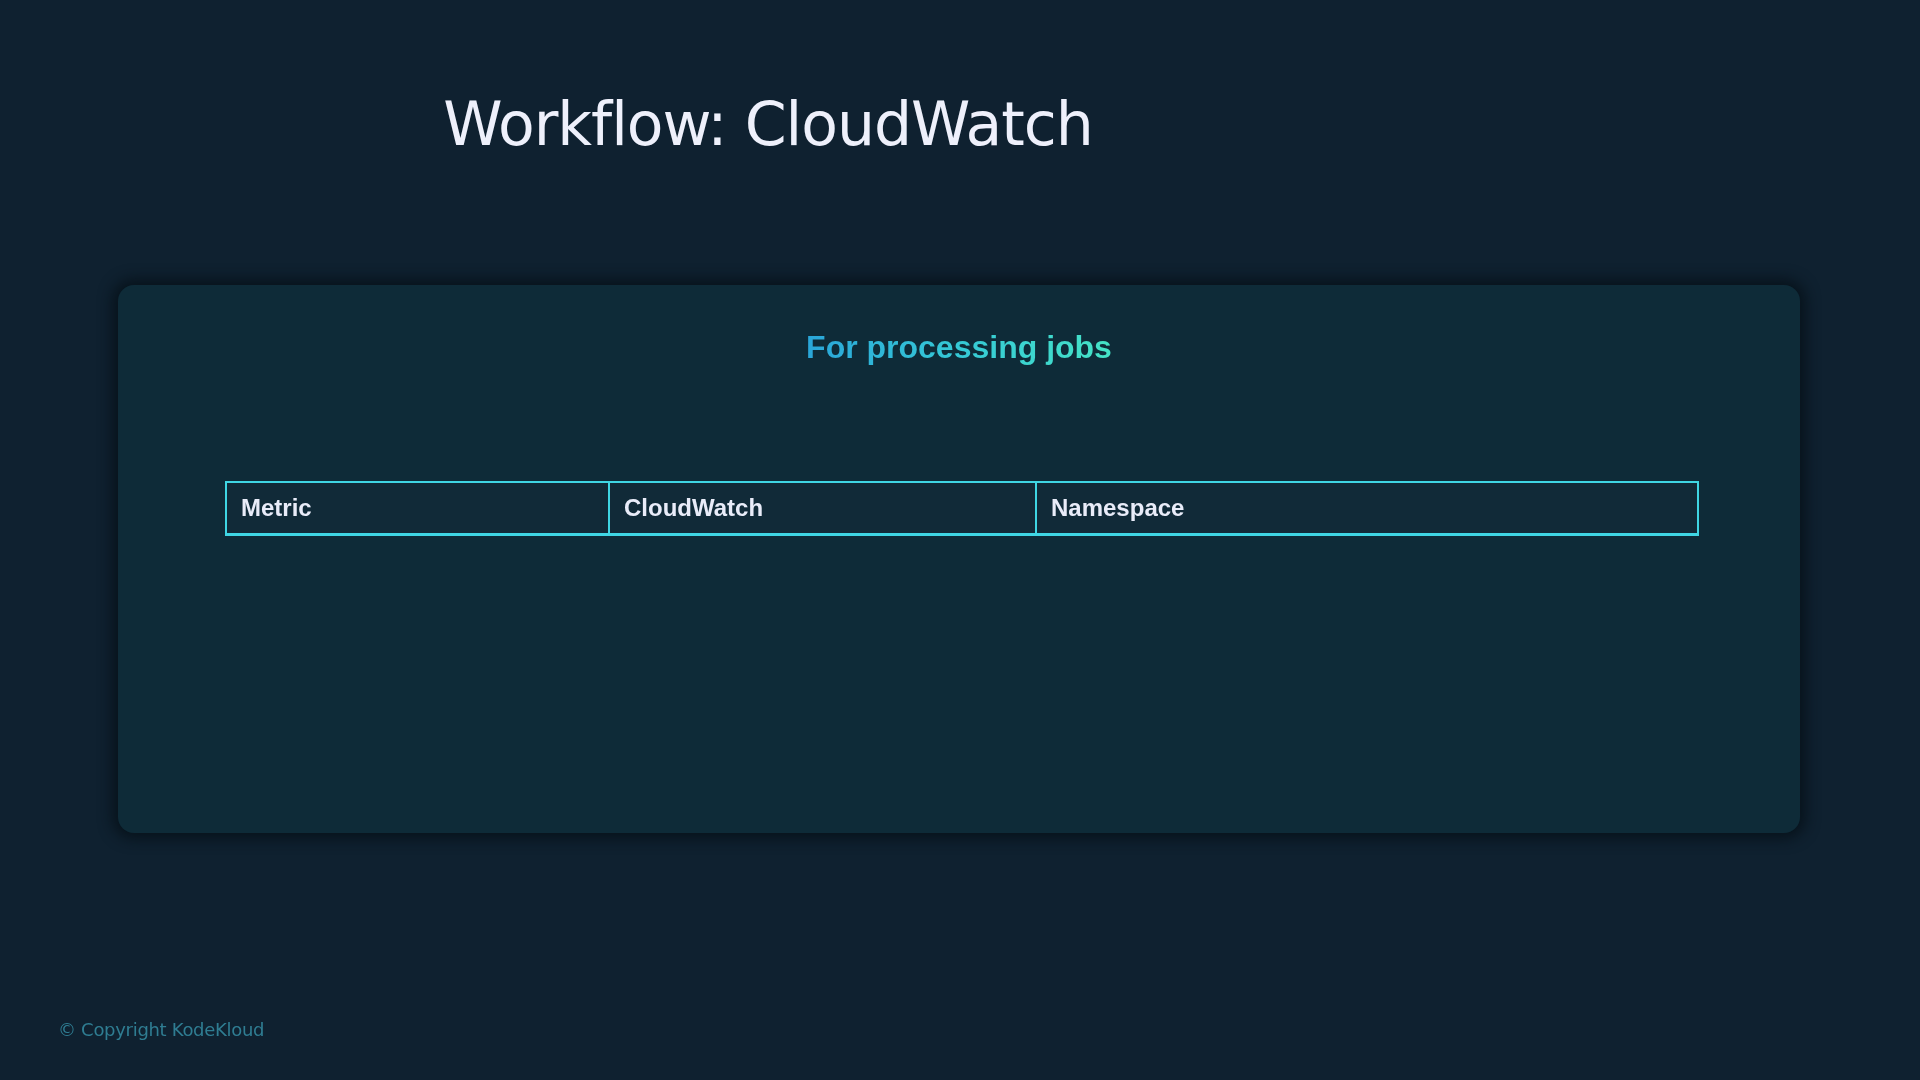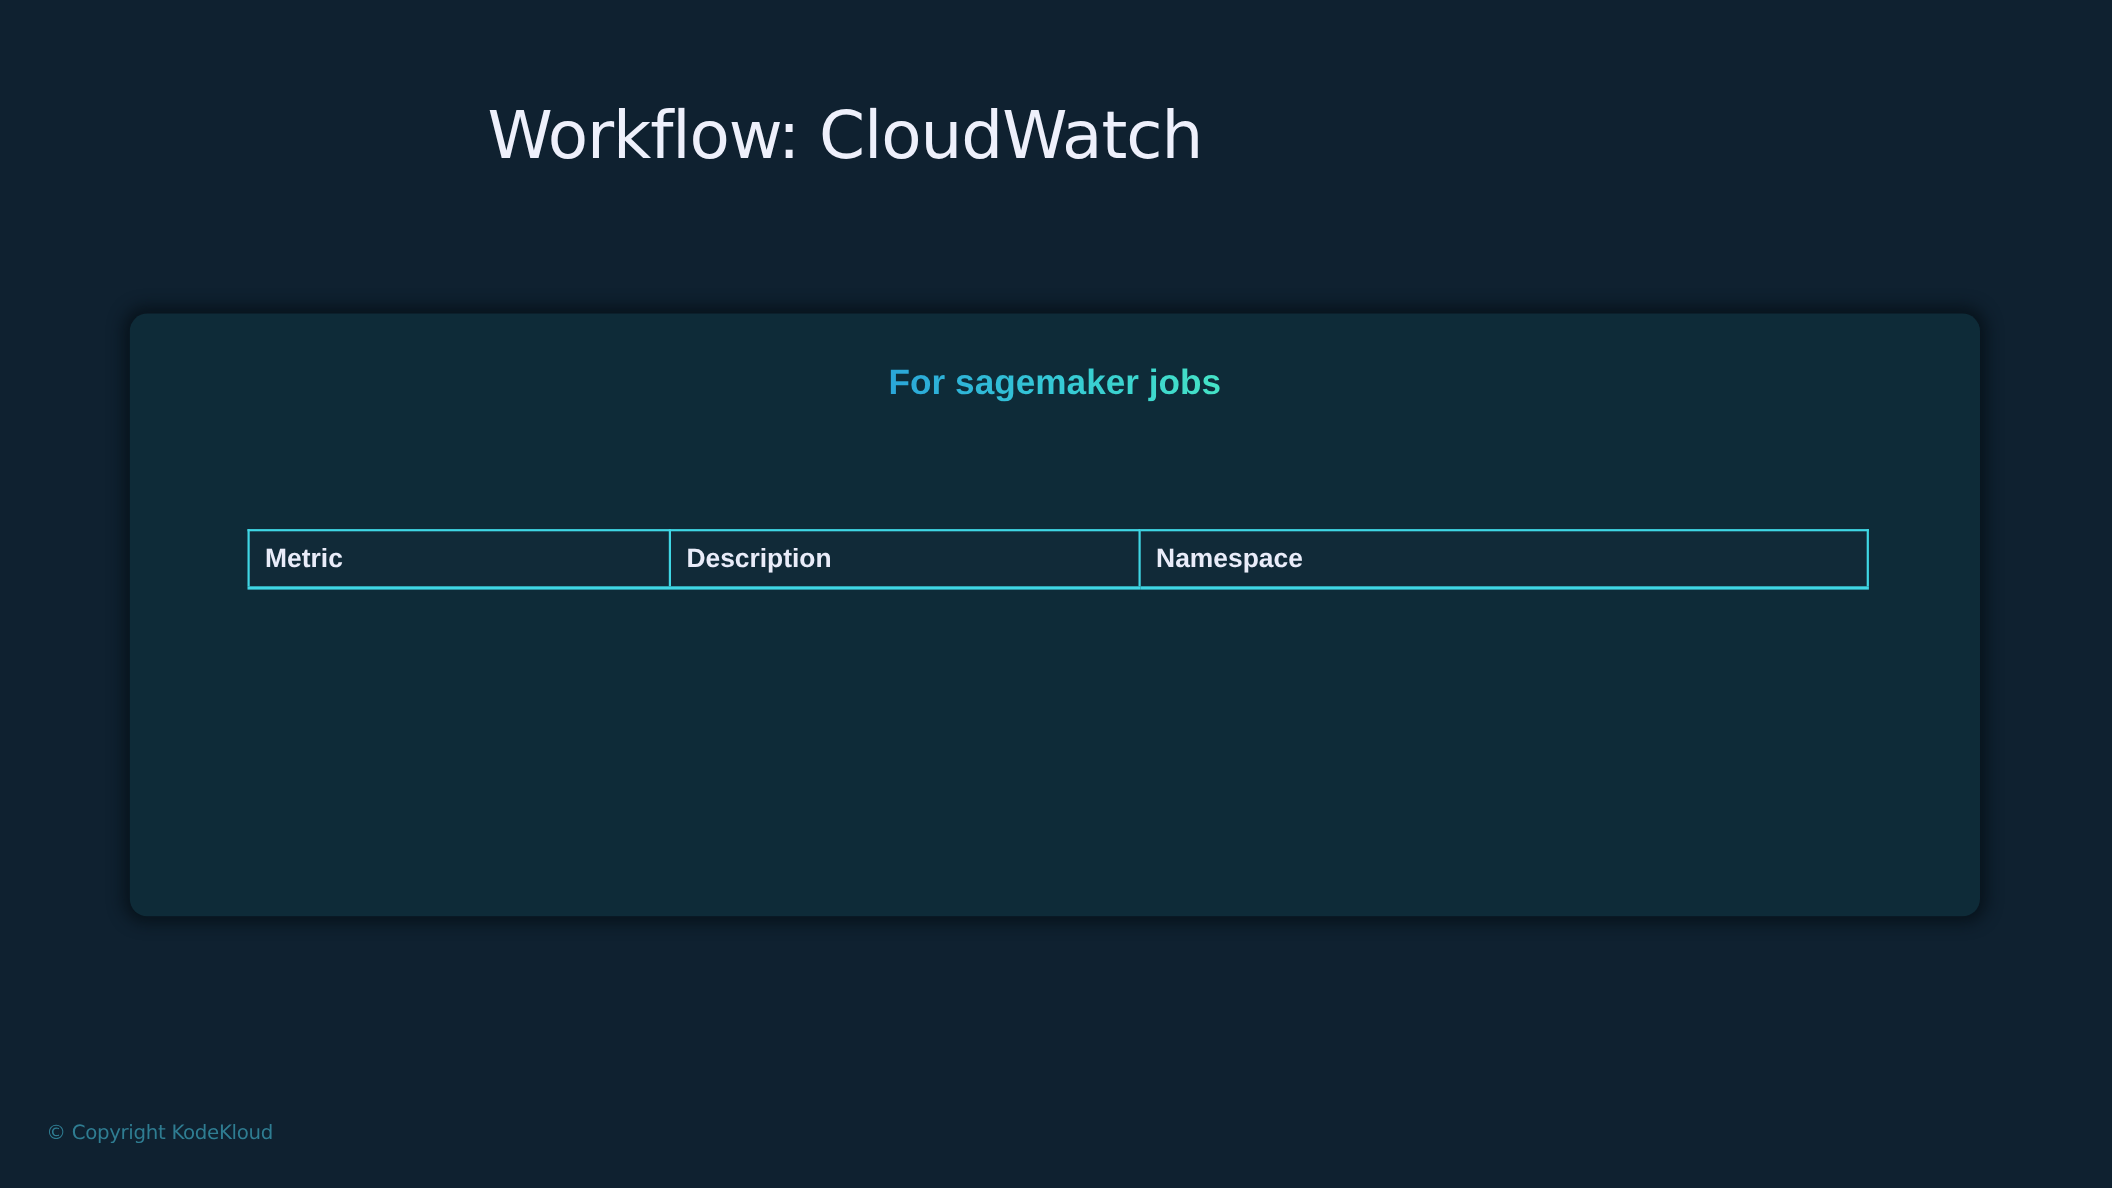--- a/index.html
+++ b/index.html
@@ -83,47 +83,47 @@
     }
     .metrics-table td {
       font-weight: 400;
       height: 55px;
     }
     .col-metric { width: 383px; }
     .col-desc { width: 427px; }
     .col-ns { width: 662px; }
     .copyright {
       position: absolute;
-      left: 42px;
+      left: 58px;
       top: 1019px;
       font-family: "DejaVu Sans", sans-serif;
       font-size: 18px;
       color: #2f7d92;
       letter-spacing: -0.3px;
       text-align: center;
     }
   </style>
 </head>
 <body>
 
 <h1 class="slide-title">Workflow: CloudWatch</h1>
 
 <div class="panel">
-  <h2 class="panel-subtitle"><span>For sagemaker jobs</span></h2>
+  <h2 class="panel-subtitle"><span>For processing jobs</span></h2>
 
   <table class="metrics-table">
     <colgroup>
       <col class="col-metric">
       <col class="col-desc">
       <col class="col-ns">
     </colgroup>
     <thead>
       <tr>
         <th>Metric</th>
-        <th>Description</th>
+        <th>CloudWatch</th>
         <th>Namespace</th>
       </tr>
     </thead>
     <tbody>
     </tbody>
   </table>
 </div>
 
 <div class="copyright">© Copyright KodeKloud</div>
 

